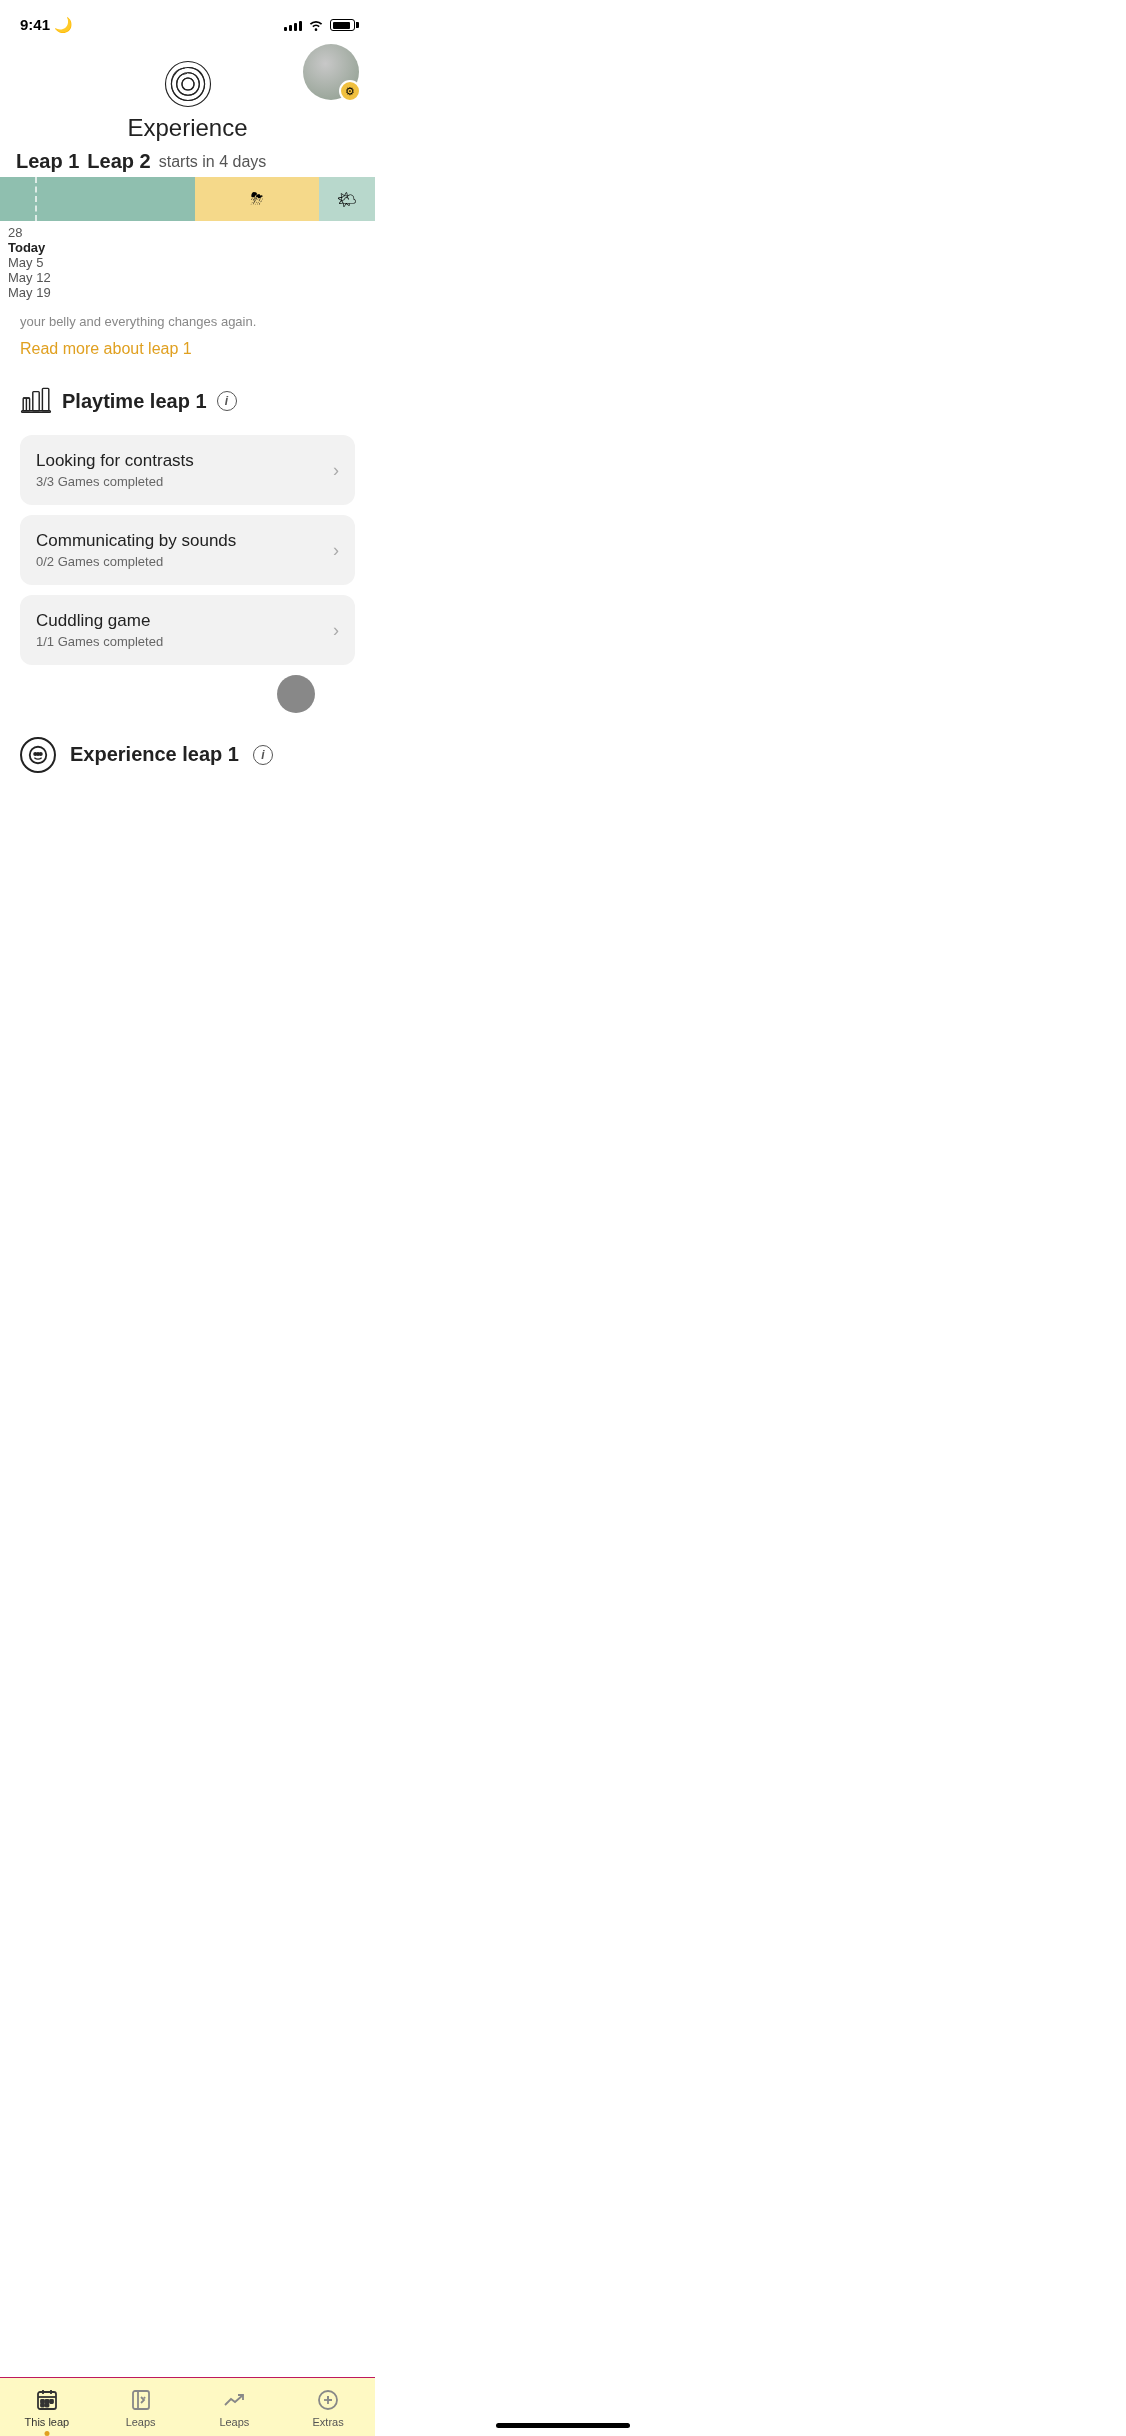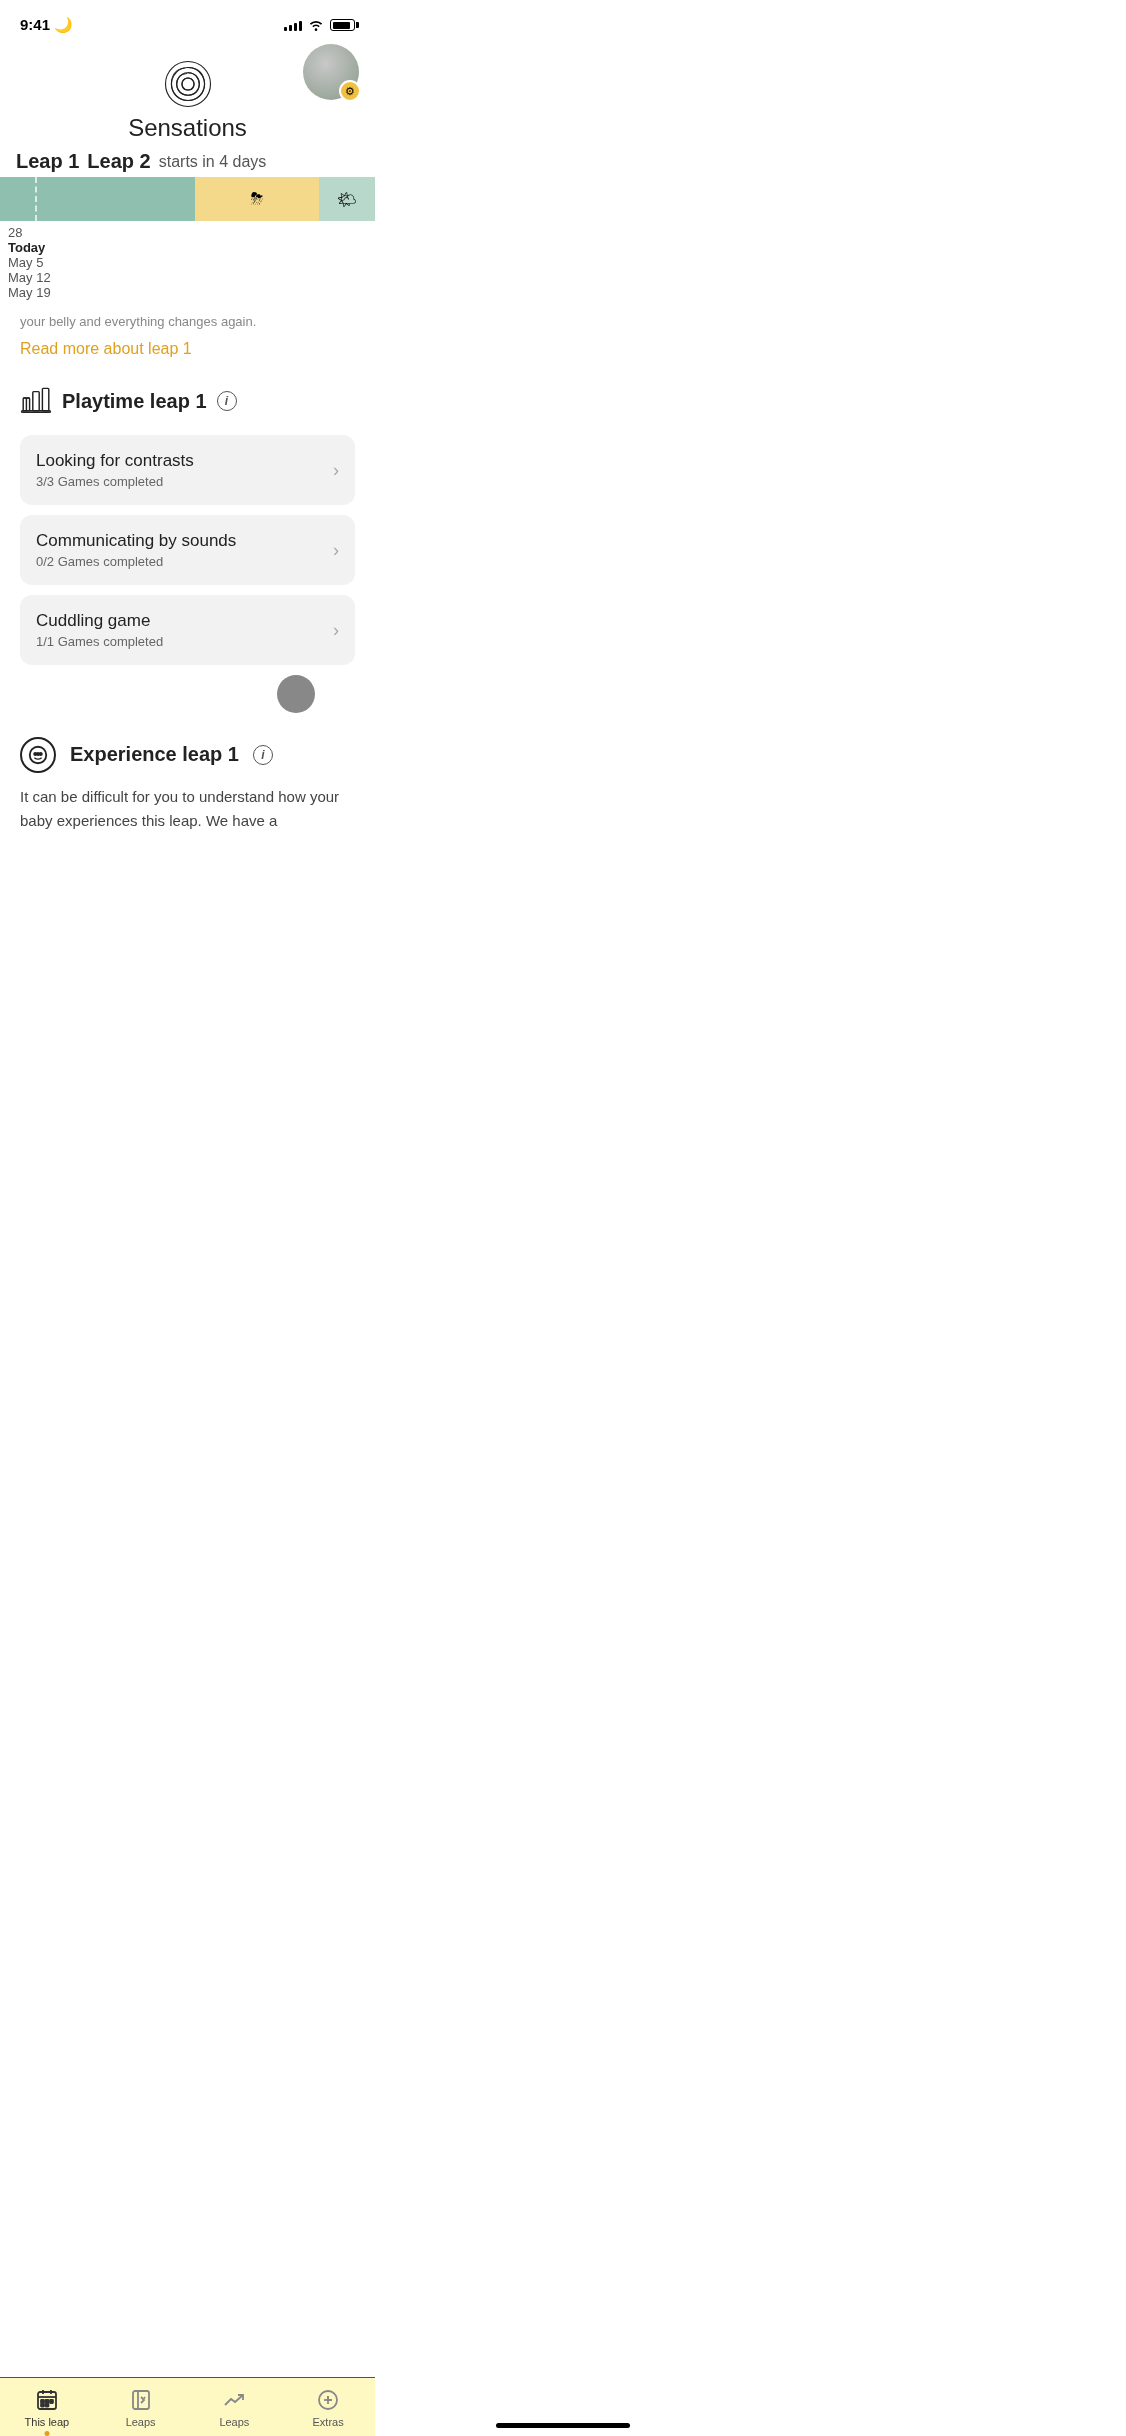--- a/index.html
+++ b/index.html
@@ -429,21 +429,21 @@
              C55,50 48,55 40,55 
              C32,55 25,50 25,40 
              C25,32 30,27 38,26" fill="none" stroke="#222" stroke-width="1.5" stroke-linecap="round"></path>
     <path d="M40,32 
              C45,32 48,36 48,40 
              C48,46 44,48 40,48 
              C36,48 32,46 32,40 
              C32,36 35,33 39,32" fill="none" stroke="#222" stroke-width="1.5" stroke-linecap="round"></path>
   </svg>
 
-  <div class="app-title">Sensations</div>
+  <div class="app-title">Experience</div>
 </div>
 
 <div class="leap-header">
   <span class="leap-1-label">Leap 1</span>
   <span class="leap-2-label">Leap 2</span>
   <span class="leap-starts">starts in 4 days</span>
 </div>
 
 <div class="timeline-container">
   <div class="timeline-bar">
@@ -516,21 +516,20 @@
         <circle cx="12" cy="12" r="9"></circle>
         <circle cx="9" cy="11" r="1.2" fill="#222"></circle>
         <circle cx="12" cy="11" r="1.2" fill="#222"></circle>
         <circle cx="15" cy="11" r="1.2" fill="#222"></circle>
         <path d="M8 15 Q12 18 16 15" stroke="#222" stroke-width="1.5" fill="none"></path>
       </svg>
     </div>
     <span class="experience-title">Experience leap 1</span>
     <span class="info-icon">i</span>
   </div>
-  <p class="experience-text">It can be difficult for you to understand how your baby experiences this leap. We have a</p>
 </div>
 
 <div style="height: 100px;"></div>
 
 <div class="bottom-nav">
   <div class="nav-item">
     <svg width="24" height="24" viewBox="0 0 24 24" fill="none" stroke="#333" stroke-width="1.8">
       <rect x="3" y="4" width="18" height="17" rx="2"></rect>
       <line x1="3" y1="9" x2="21" y2="9"></line>
       <line x1="8" y1="2" x2="8" y2="6"></line>

